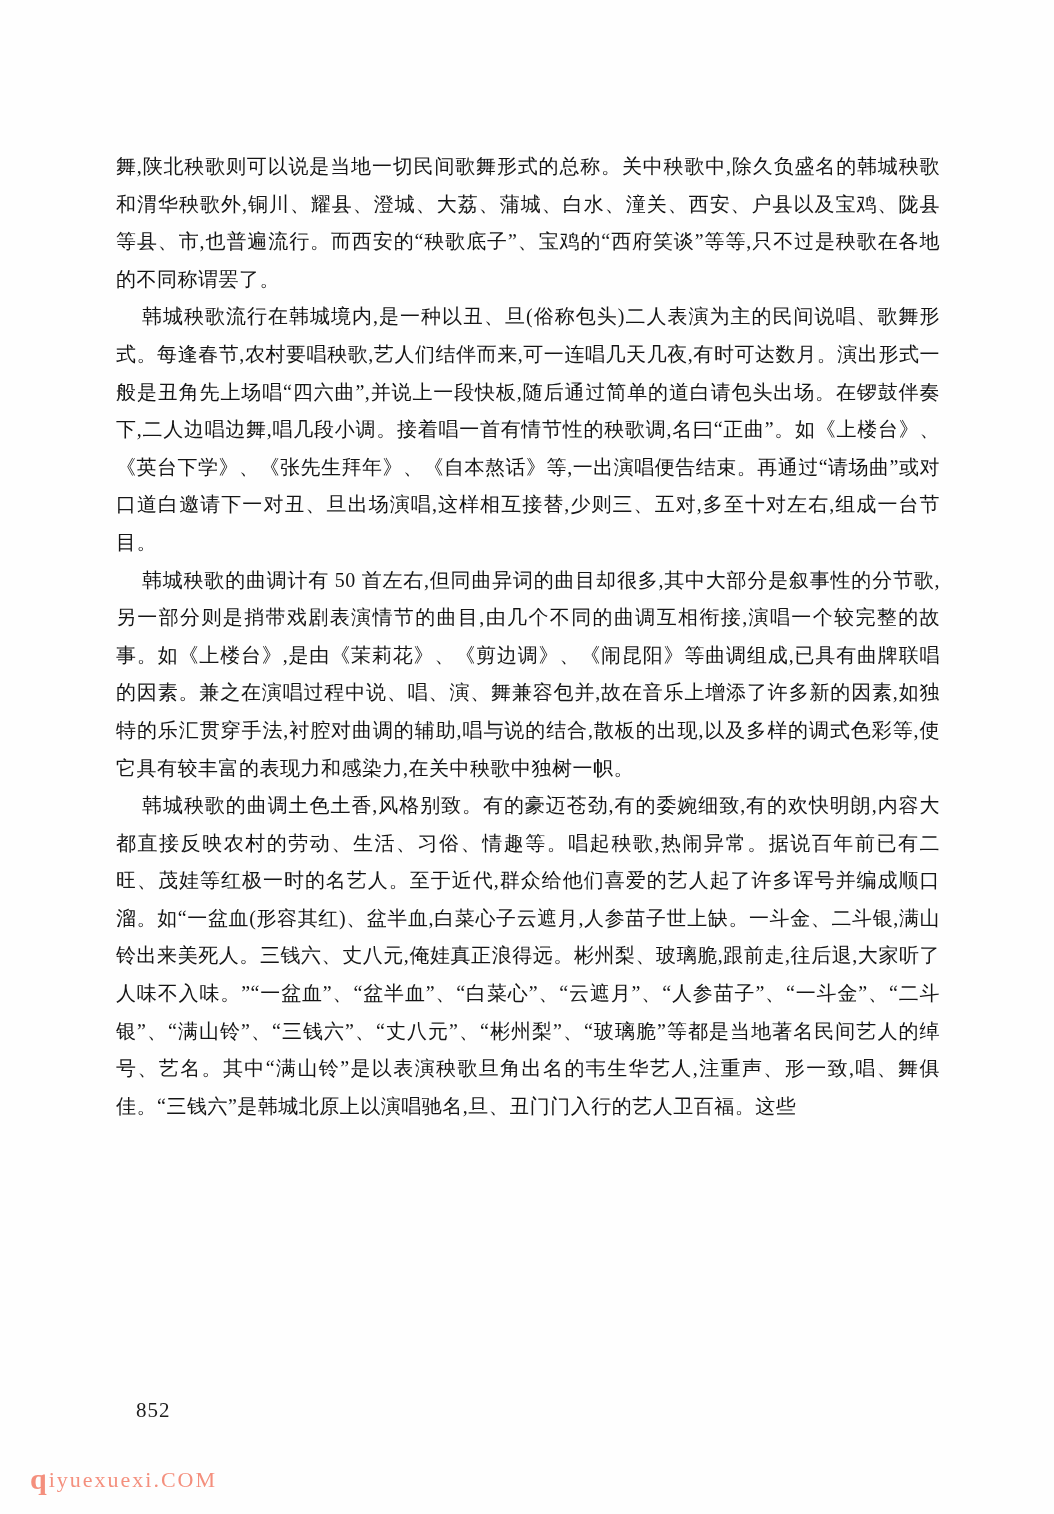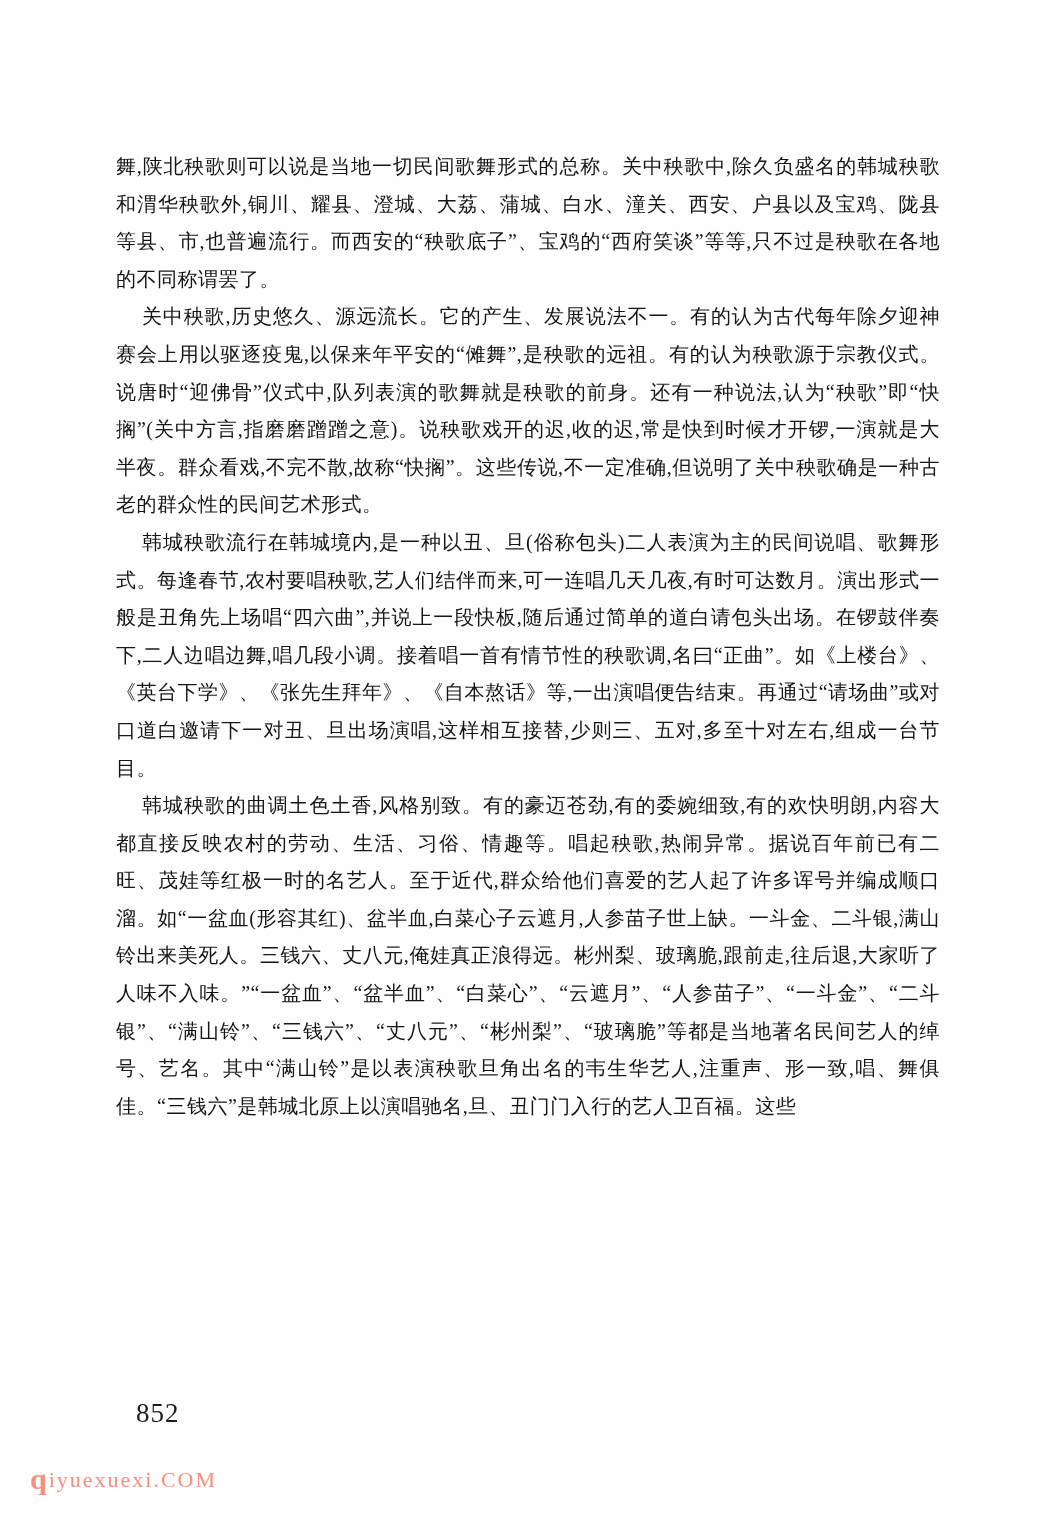--- a/index.html
+++ b/index.html
@@ -31,21 +31,21 @@
     margin: 0;
     padding: 0;
   }
   .text-block p.indent {
     text-indent: 26px;
   }
   .page-number {
     position: absolute;
     left: 136px;
     top: 1398px;
-    font-size: 27px;
+    font-size: 21px;
     color: #1d1d1d;
     letter-spacing: 1px;
   }
   .watermark {
     position: absolute;
     left: 30px;
     top: 1462px;
     color: #f48f7d;
     font-size: 22px;
     letter-spacing: 2px;
@@ -62,22 +62,22 @@
     text-align: center;
   }
 </style>
 </head>
 <body>
 
 <div class="page">
 
   <div class="text-block">
     <p class="para">舞,陕北秧歌则可以说是当地一切民间歌舞形式的总称。关中秧歌中,除久负盛名的韩城秧歌和渭华秧歌外,铜川、耀县、澄城、大荔、蒲城、白水、潼关、西安、户县以及宝鸡、陇县等县、市,也普遍流行。而西安的“秧歌底子”、宝鸡的“西府笑谈”等等,只不过是秧歌在各地的不同称谓罢了。</p>
-    <p class="para indent">关中秧歌,历史悠久、源远流长。它的产生、发展说法不一。有的认为古代每年除夕迎神赛会上用以驱逐疫鬼,以保来年平安的“傩舞”,是秧歌的远祖。有的认为秧歌源于宗教仪式。说唐时“迎佛骨”仪式中,队列表演的歌舞就是秧歌的前身。还有一种说法,认为“秧歌”即“快搁”(关中方言,指磨磨蹭蹭之意)。说秧歌戏开的迟,收的迟,常是快到时候才开锣,一演就是大半夜。群众看戏,不完不散,故称“快搁”。这些传说,不一定准确,但说明了关中秧歌确是一种古老的群众性的民间艺术形式。</p>
     <p class="para indent">韩城秧歌流行在韩城境内,是一种以丑、旦(俗称包头)二人表演为主的民间说唱、歌舞形式。每逢春节,农村要唱秧歌,艺人们结伴而来,可一连唱几天几夜,有时可达数月。演出形式一般是丑角先上场唱“四六曲”,并说上一段快板,随后通过简单的道白请包头出场。在锣鼓伴奏下,二人边唱边舞,唱几段小调。接着唱一首有情节性的秧歌调,名曰“正曲”。如《上楼台》、《英台下学》、《张先生拜年》、《自本熬话》等,一出演唱便告结束。再通过“请场曲”或对口道白邀请下一对丑、旦出场演唱,这样相互接替,少则三、五对,多至十对左右,组成一台节目。</p>
+    <p class="para indent">韩城秧歌的曲调计有 50 首左右,但同曲异词的曲目却很多,其中大部分是叙事性的分节歌,另一部分则是捎带戏剧表演情节的曲目,由几个不同的曲调互相衔接,演唱一个较完整的故事。如《上楼台》,是由《茉莉花》、《剪边调》、《闹昆阳》等曲调组成,已具有曲牌联唱的因素。兼之在演唱过程中说、唱、演、舞兼容包并,故在音乐上增添了许多新的因素,如独特的乐汇贯穿手法,衬腔对曲调的辅助,唱与说的结合,散板的出现,以及多样的调式色彩等,使它具有较丰富的表现力和感染力,在关中秧歌中独树一帜。</p>
     <p class="para indent">韩城秧歌的曲调土色土香,风格别致。有的豪迈苍劲,有的委婉细致,有的欢快明朗,内容大都直接反映农村的劳动、生活、习俗、情趣等。唱起秧歌,热闹异常。据说百年前已有二旺、茂娃等红极一时的名艺人。至于近代,群众给他们喜爱的艺人起了许多诨号并编成顺口溜。如“一盆血(形容其红)、盆半血,白菜心子云遮月,人参苗子世上缺。一斗金、二斗银,满山铃出来美死人。三钱六、丈八元,俺娃真正浪得远。彬州梨、玻璃脆,跟前走,往后退,大家听了人味不入味。”“一盆血”、“盆半血”、“白菜心”、“云遮月”、“人参苗子”、“一斗金”、“二斗银”、“满山铃”、“三钱六”、“丈八元”、“彬州梨”、“玻璃脆”等都是当地著名民间艺人的绰号、艺名。其中“满山铃”是以表演秧歌旦角出名的韦生华艺人,注重声、形一致,唱、舞俱佳。“三钱六”是韩城北原上以演唱驰名,旦、丑门门入行的艺人卫百福。这些</p>
   </div>
 
   <div class="page-number">852</div>
 
   <div class="watermark">
     <span class="wm-q">q</span><span class="wm-rest">iyuexuexi.COM</span>
   </div>
 
 </div>

